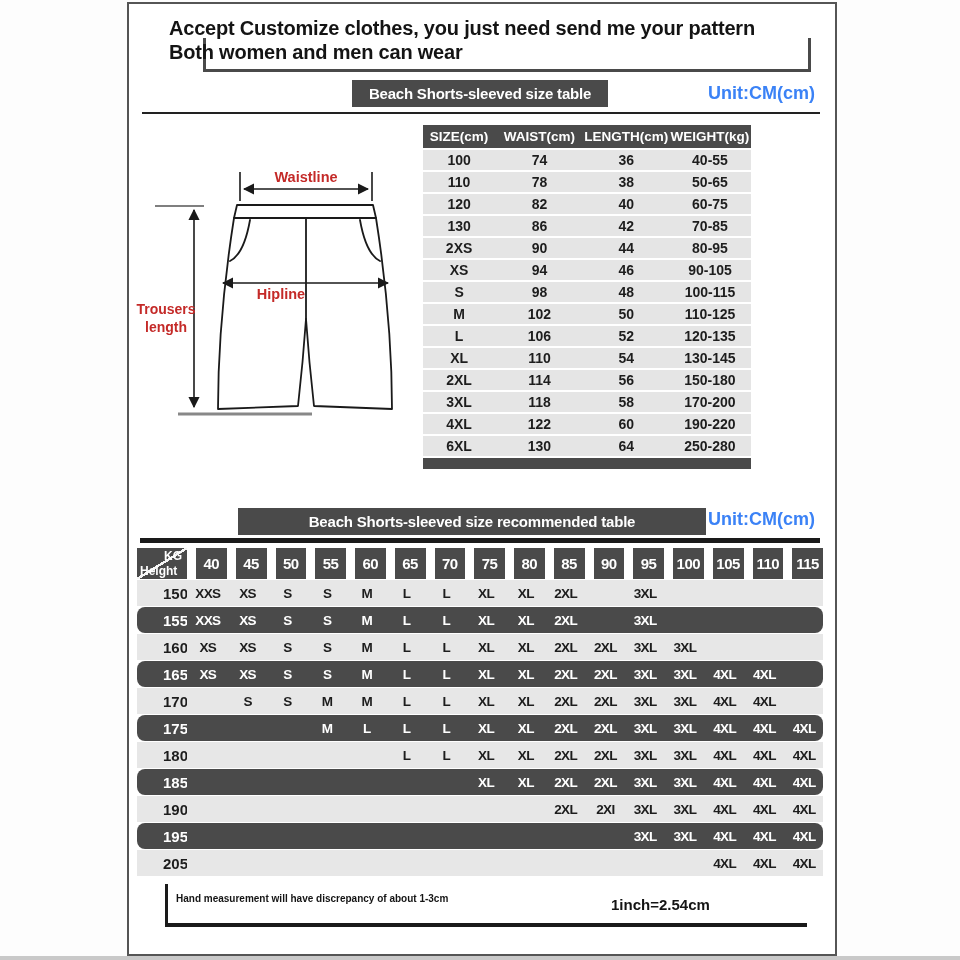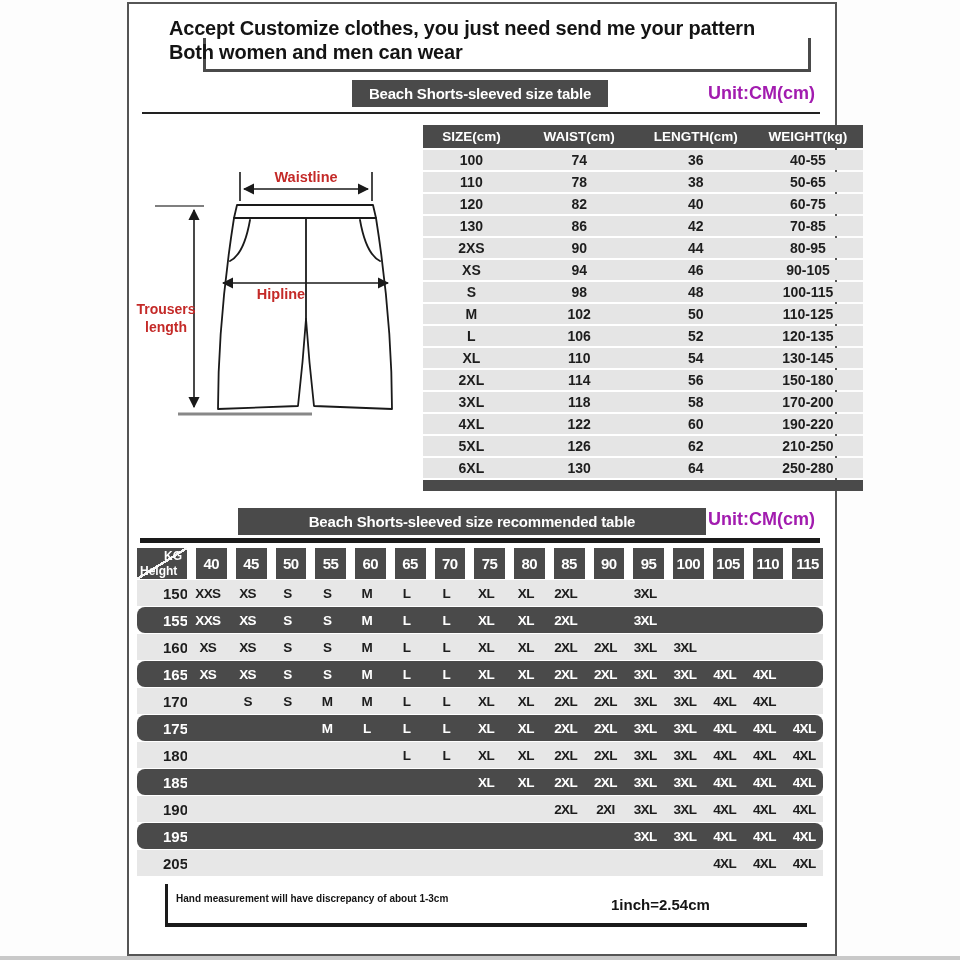--- a/index.html
+++ b/index.html
@@ -13,28 +13,28 @@
   .hdr-bracket{position:absolute;left:74px;top:34px;width:602px;height:31px;
                border-left:3px solid #4a4a4a;border-right:3px solid #4a4a4a;border-bottom:3px solid #4a4a4a;}
   .hdr-text{position:absolute;left:40px;right:40px;top:12px;text-align:left;
             font-size:20px;font-weight:bold;line-height:1.2;color:#141414;letter-spacing:-0.2px;}
 
   
   .badge{position:absolute;background:#4a4a4a;color:#fff;font-weight:bold;font-size:15px;
          display:flex;align-items:center;justify-content:center;letter-spacing:-0.2px;}
   .badge1{left:223px;top:76px;width:256px;height:27px;}
   .badge2{left:109px;top:504px;width:468px;height:27px;}
-  .unit{position:absolute;font-size:18px;font-weight:bold;color:#a21caf;}
+  .unit{position:absolute;font-size:18px;font-weight:bold;color:#3b82f6;}
   .unit1{right:20px;top:79px;}
   .unit2{right:20px;top:505px;}
   .rule-thin{position:absolute;left:13px;top:108px;width:678px;height:2px;background:#222;}
   .rule-thick{position:absolute;left:11px;top:534px;width:680px;height:5px;background:#1a1a1a;}
 
   
-  .size-table{position:absolute;left:294px;top:121px;width:440px;}
+  .size-table{position:absolute;left:294px;top:121px;width:328px;}
   .st-header{display:grid;grid-template-columns:22% 27% 26% 25%;background:#4a4a4a;color:#fff;
              height:23px;font-size:13.5px;font-weight:bold;align-items:center;text-align:center;}
   .st-body{display:flex;flex-direction:column;gap:2px;margin-top:2px;}
   .st-row{display:grid;grid-template-columns:22% 27% 26% 25%;background:#e5e5e5;height:20px;
           align-items:center;text-align:center;font-weight:bold;font-size:14px;color:#1d1d1d;}
   .st-footer-bar{height:11px;background:#4a4a4a;margin-top:2px;}
 
   
   .diagram{position:absolute;left:1px;top:158px;}
 
@@ -187,26 +187,20 @@
             <div>3XL</div>
             <div>118</div>
             <div>58</div>
             <div>170-200</div>
           </div>
           <div class="st-row">
             <div>4XL</div>
             <div>122</div>
             <div>60</div>
             <div>190-220</div>
-          </div>
-          <div class="st-row">
-            <div>5XL</div>
-            <div>126</div>
-            <div>62</div>
-            <div>210-250</div>
           </div>
           <div class="st-row">
             <div>6XL</div>
             <div>130</div>
             <div>64</div>
             <div>250-280</div>
           </div>
         </div>
       <div class="st-footer-bar"></div>
     </div>

